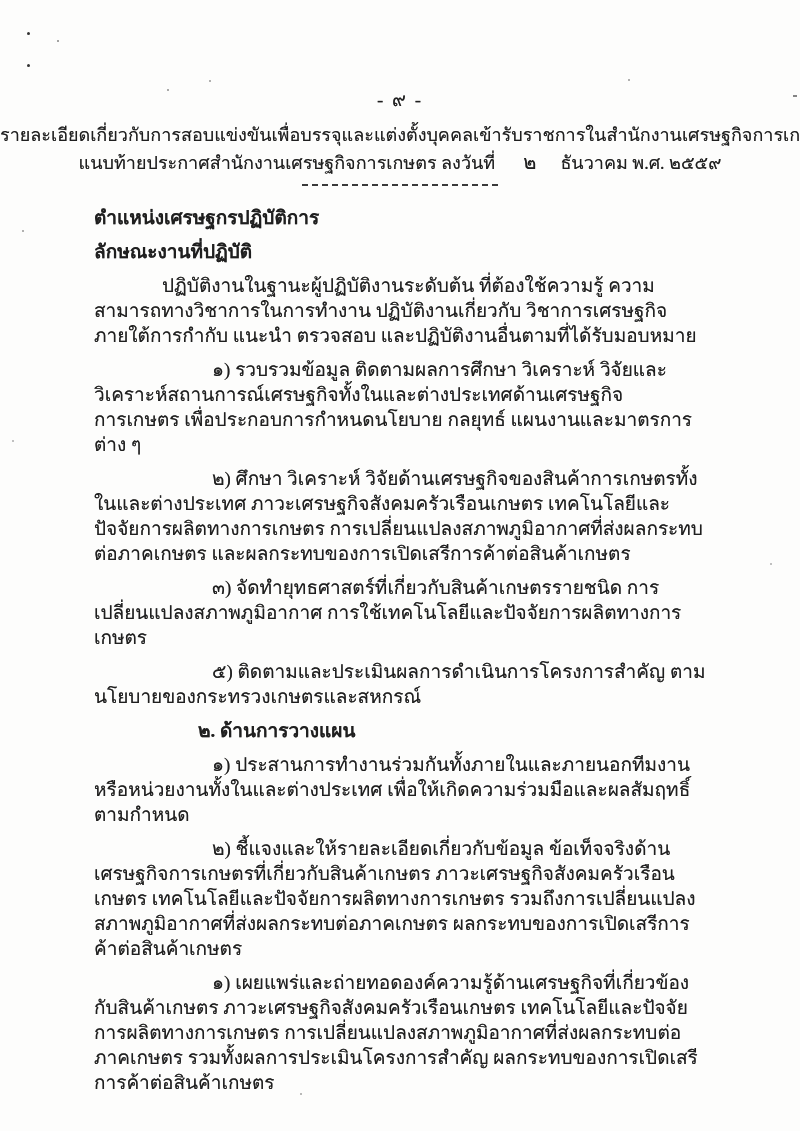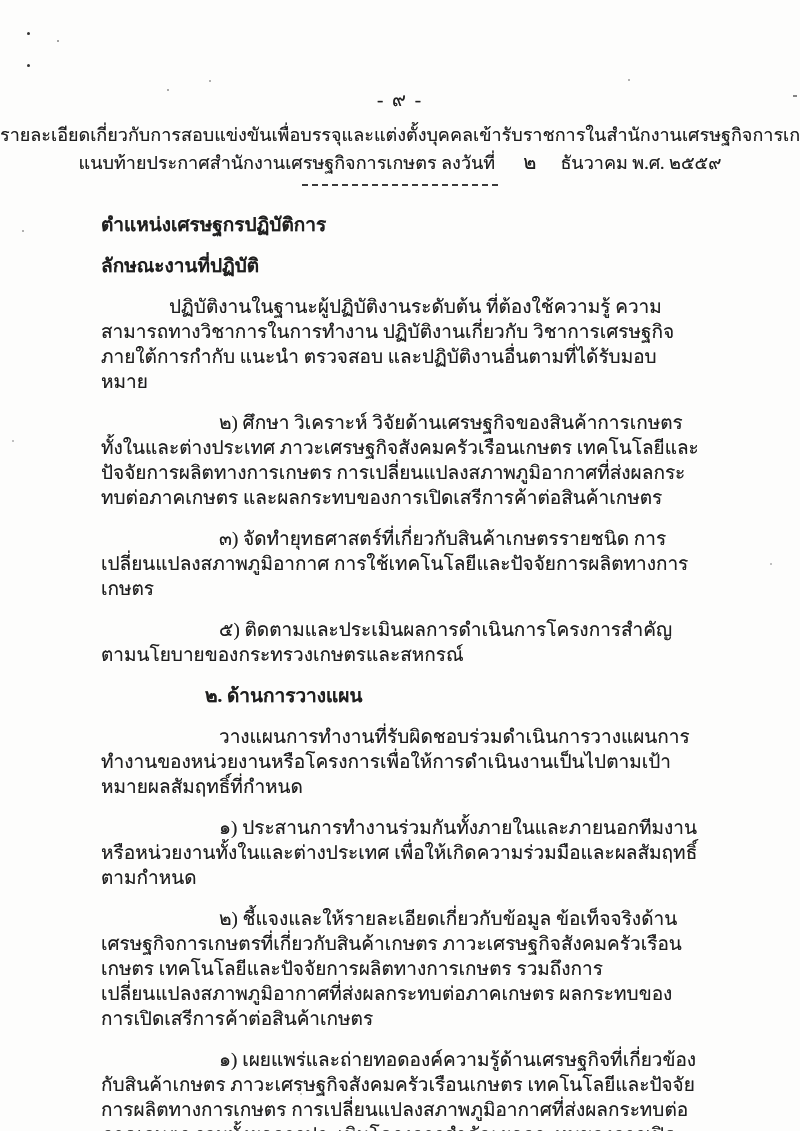--- a/index.html
+++ b/index.html
@@ -39,21 +39,21 @@
   }
   .content {
     position: absolute;
     top: 196px;
     left: 85px;
     width: 630px;
     font-size: 19px;
     line-height: 25px;
   }
   .content p, .content h3, .content h2 {
-    margin: 16px; padding: 0;
+    margin: 9px; padding: 0;
     font-size: 19px;
     text-align: left;
   }
   .doc-heading { font-weight: bold; }
   .pos-heading { margin-bottom: 9px !important; }
   .job-heading { margin-bottom: 7px !important; }
   .indent-intro { text-indent: 68px; }
   .indent-lead  { text-indent: 50px; }
   .sec-heading  { font-weight: bold; text-indent: 104px; }
   .item         { text-indent: 118px; }
@@ -89,26 +89,26 @@
     </div>
     <div class="divider"></div>
   </div>
 
   <div class="content">
     <h2 class="doc-heading pos-heading">ตำแหน่งเศรษฐกรปฏิบัติการ</h2>
     <h2 class="doc-heading job-heading">ลักษณะงานที่ปฏิบัติ</h2>
 
     <p class="indent-intro">ปฏิบัติงานในฐานะผู้ปฏิบัติงานระดับต้น ที่ต้องใช้ความรู้ ความสามารถทางวิชาการในการทำงาน ปฏิบัติงานเกี่ยวกับ วิชาการเศรษฐกิจ ภายใต้การกำกับ แนะนำ ตรวจสอบ และปฏิบัติงานอื่นตามที่ได้รับมอบหมาย</p>
 
+    <p class="item">๑) รวบรวมข้อมูล ติดตามผลการศึกษา วิเคราะห์ วิจัยและวิเคราะห์สถานการณ์เศรษฐกิจทั้งในและต่างประเทศด้านเศรษฐกิจการเกษตร เพื่อประกอบการกำหนดนโยบาย กลยุทธ์ แผนงานและมาตรการต่าง ๆ</p>
     <p class="item">๒) ศึกษา วิเคราะห์ วิจัยด้านเศรษฐกิจของสินค้าการเกษตรทั้งในและต่างประเทศ ภาวะเศรษฐกิจสังคมครัวเรือนเกษตร เทคโนโลยีและปัจจัยการผลิตทางการเกษตร การเปลี่ยนแปลงสภาพภูมิอากาศที่ส่งผลกระทบต่อภาคเกษตร และผลกระทบของการเปิดเสรีการค้าต่อสินค้าเกษตร</p>
     <p class="item">๓) จัดทำยุทธศาสตร์ที่เกี่ยวกับสินค้าเกษตรรายชนิด การเปลี่ยนแปลงสภาพภูมิอากาศ การใช้เทคโนโลยีและปัจจัยการผลิตทางการเกษตร</p>
     <p class="item">๕) ติดตามและประเมินผลการดำเนินการโครงการสำคัญ ตามนโยบายของกระทรวงเกษตรและสหกรณ์</p>
 
     <h3 class="sec-heading">๒. ด้านการวางแผน</h3>
-    <p class="item">วางแผนการทำงานที่รับผิดชอบร่วมดำเนินการวางแผนการทำงานของหน่วยงานหรือโครงการเพื่อให้การดำเนินงานเป็นไปตามเป้าหมายผลสัมฤทธิ์ที่กำหนด</p>
 
     <p class="item">๑) ประสานการทำงานร่วมกันทั้งภายในและภายนอกทีมงาน หรือหน่วยงานทั้งในและต่างประเทศ เพื่อให้เกิดความร่วมมือและผลสัมฤทธิ์ตามกำหนด</p>
     <p class="item">๒) ชี้แจงและให้รายละเอียดเกี่ยวกับข้อมูล ข้อเท็จจริงด้านเศรษฐกิจการเกษตรที่เกี่ยวกับสินค้าเกษตร ภาวะเศรษฐกิจสังคมครัวเรือนเกษตร เทคโนโลยีและปัจจัยการผลิตทางการเกษตร รวมถึงการเปลี่ยนแปลงสภาพภูมิอากาศที่ส่งผลกระทบต่อภาคเกษตร ผลกระทบของการเปิดเสรีการค้าต่อสินค้าเกษตร</p>
 
     <p class="item">๑) เผยแพร่และถ่ายทอดองค์ความรู้ด้านเศรษฐกิจที่เกี่ยวข้องกับสินค้าเกษตร ภาวะเศรษฐกิจสังคมครัวเรือนเกษตร เทคโนโลยีและปัจจัยการผลิตทางการเกษตร การเปลี่ยนแปลงสภาพภูมิอากาศที่ส่งผลกระทบต่อภาคเกษตร รวมทั้งผลการประเมินโครงการสำคัญ ผลกระทบของการเปิดเสรีการค้าต่อสินค้าเกษตร</p>
 
   </div>
 
 </div>
 

